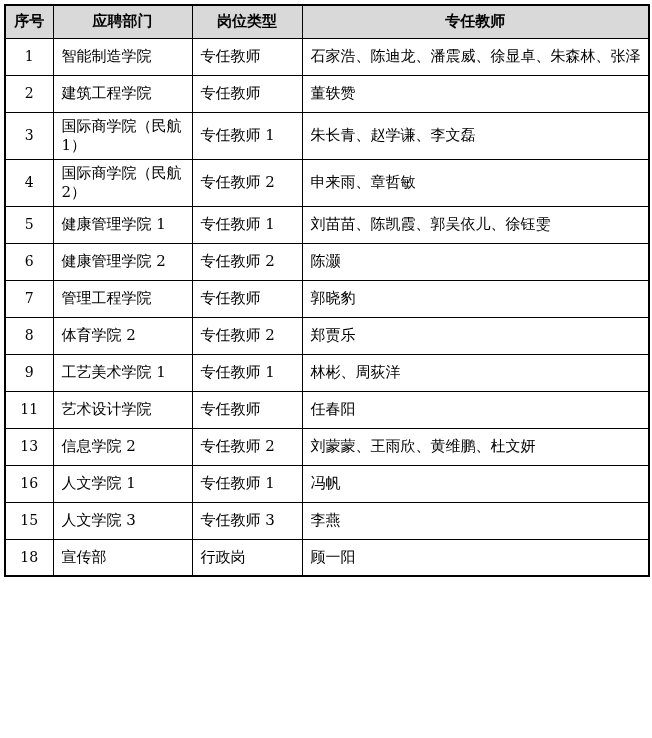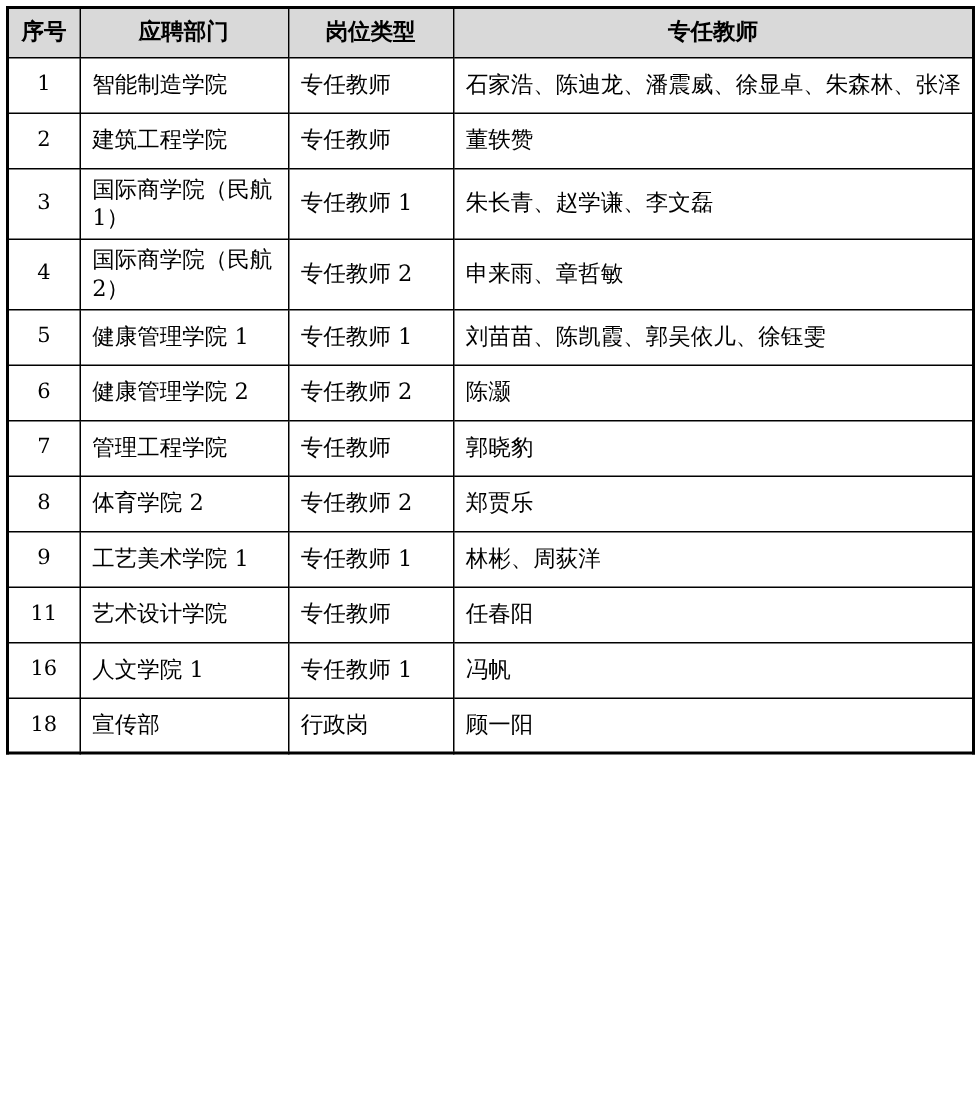--- a/index.html
+++ b/index.html
@@ -140,28 +140,40 @@
 
 
   <tr>
     <td class="cell-no">11</td>
     <td class="cell-dept">艺术设计学院</td>
     <td class="cell-type">专任教师</td>
     <td class="cell-names">任春阳</td>
   </tr>
 
 
+  <tr>
+    <td class="cell-no">13</td>
+    <td class="cell-dept">信息学院 2</td>
+    <td class="cell-type">专任教师 2</td>
+    <td class="cell-names">刘蒙蒙、王雨欣、黄维鹏、杜文妍</td>
+  </tr>
 
   <tr>
     <td class="cell-no">16</td>
     <td class="cell-dept">人文学院 1</td>
     <td class="cell-type">专任教师 1</td>
     <td class="cell-names">冯帆</td>
   </tr>
 
+  <tr>
+    <td class="cell-no">15</td>
+    <td class="cell-dept">人文学院 3</td>
+    <td class="cell-type">专任教师 3</td>
+    <td class="cell-names">李燕</td>
+  </tr>
 
 
 
   <tr>
     <td class="cell-no">18</td>
     <td class="cell-dept">宣传部</td>
     <td class="cell-type">行政岗</td>
     <td class="cell-names">顾一阳</td>
   </tr>
 </tbody>

